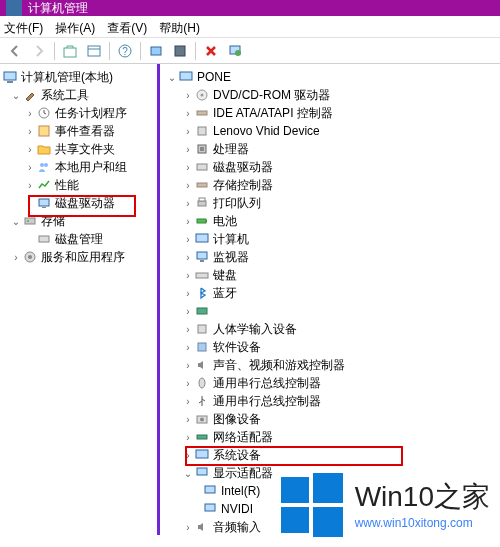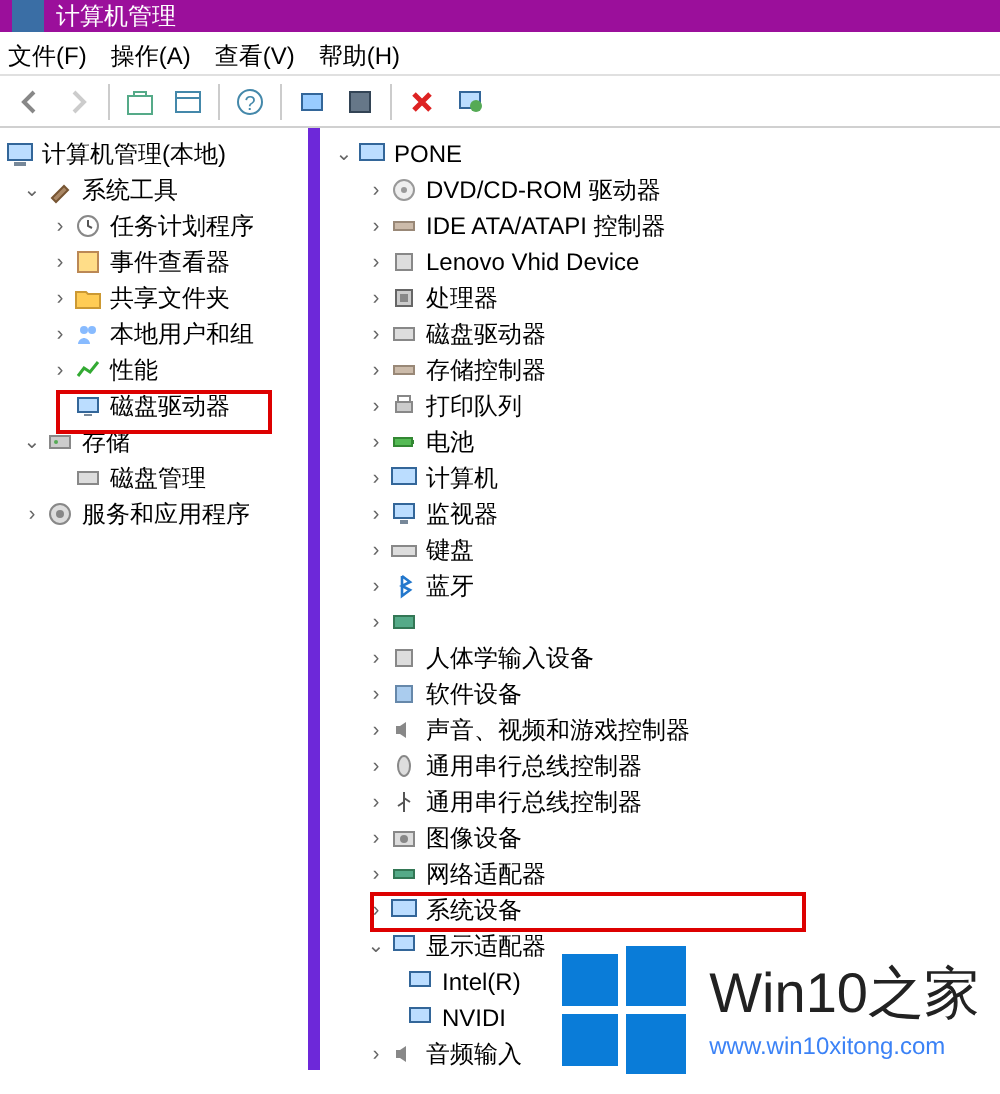--- a/index.html
+++ b/index.html
@@ -6,21 +6,21 @@
 body { font-family: "Microsoft YaHei", sans-serif; font-size: 12px; background: #fff; width: 500px; height: 547px; overflow: hidden; position: relative; }
 .titlebar { background: #9b0f9b; color: #fff; height: 16px; display: flex; align-items: center; padding: 0 6px; }
 .titlebar .icon { width: 16px; height: 16px; background: #3a6ea5; margin-right: 6px; }
 .menubar { background: #fff; height: 22px; display: flex; align-items: flex-end; padding: 0 4px; border-bottom: 1px solid #e0e0e0; }
 .menubar span { margin-right: 12px; cursor: default; }
 .toolbar { height: 26px; display: flex; align-items: center; padding: 0 4px; border-bottom: 1px solid #d0d0d0; gap: 2px; }
 .tbtn { width: 22px; height: 22px; display: flex; align-items: center; justify-content: center; }
 .tbtn svg { width: 16px; height: 16px; }
 .sep { width: 1px; height: 18px; background: #ccc; margin: 0 2px; }
 .main { display: flex; height: calc(100% - 76px); }
-.left { width: 160px; border-right: 6px solid #6d28d9; padding: 4px 2px; overflow: hidden; }
+.left { width: 160px; border-right: 3px solid #6d28d9; padding: 4px 2px; overflow: hidden; }
 .right { flex: 1; padding: 4px 2px; overflow: hidden; position: relative; }
 .node { display: flex; align-items: center; height: 18px; white-space: nowrap; }
 .arrow { width: 12px; text-align: center; font-size: 10px; color: #666; }
 .nicon { width: 16px; height: 14px; display: flex; align-items: center; justify-content: center; margin-right: 3px; }
 .nicon svg { width: 14px; height: 14px; }
 .label { }
 .hl { position: absolute; border: 2px solid #d00; pointer-events: none; }
 .hl1 { left: 28px; top: 195px; width: 108px; height: 22px; }
 .hl2 { left: 185px; top: 446px; width: 218px; height: 20px; }
 .watermark { position: absolute; right: 10px; bottom: 8px; display: flex; align-items: center; }

